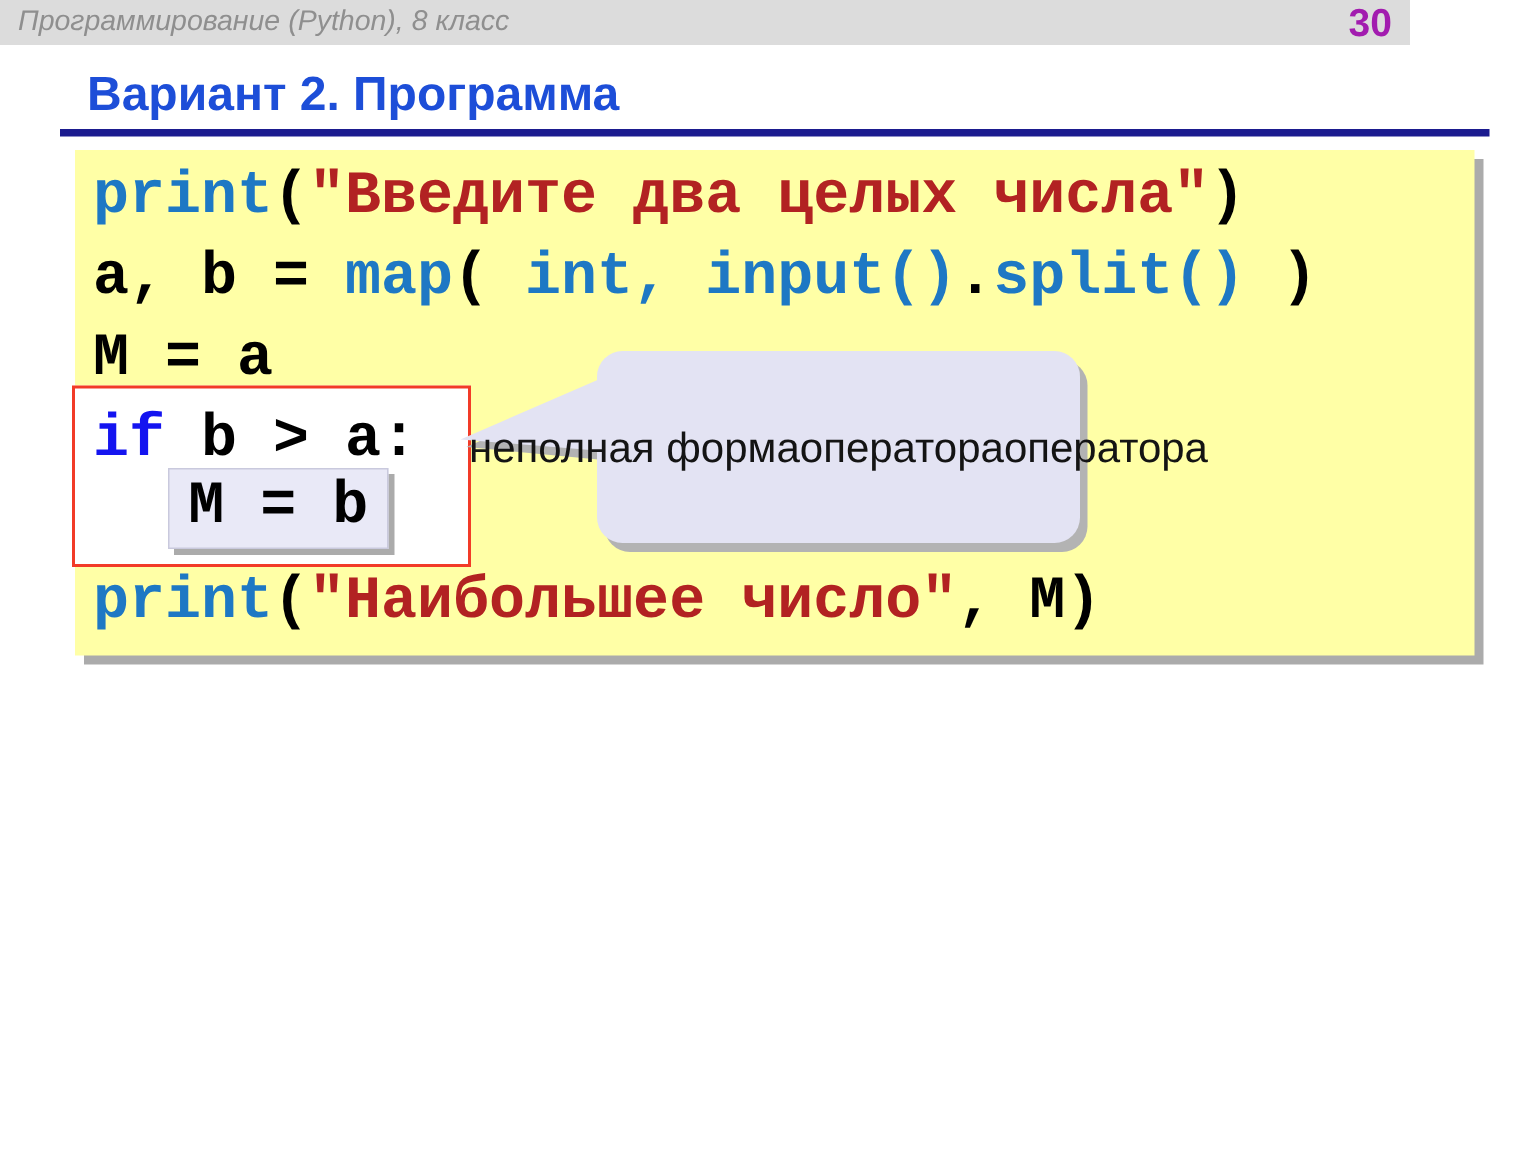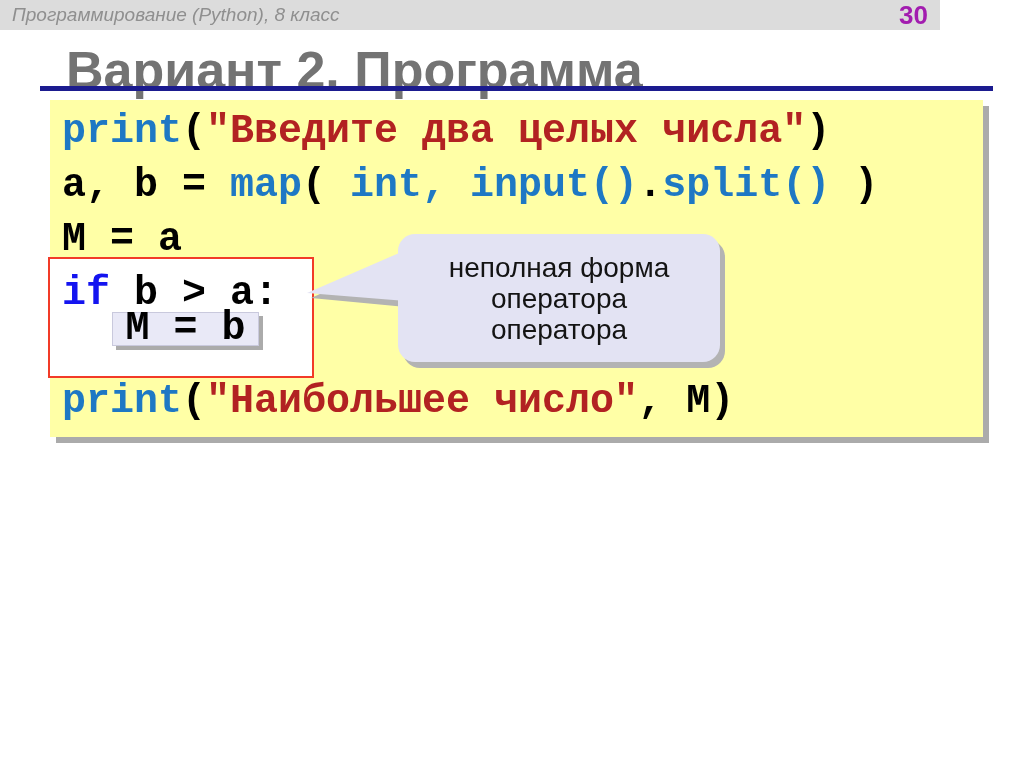--- a/index.html
+++ b/index.html
@@ -14,22 +14,22 @@
     box-sizing:border-box;padding:0 12px;
   }
   .topbar{top:0;height:30px;}
   .bottombar{top:738px;height:29px;}
   .bar-note{
     font-style:italic;font-size:19px;color:var(--muted-gray,#8f8f8f);white-space:nowrap;
   }
   .page-num{font-weight:bold;font-size:26px;color:#a21caf;font-style:normal;text-align:center;}
   
   .title{
-    position:absolute;left:58px;top:38px;margin:8px;
-    font-size:52px;line-height:48px;font-weight:bold;color:#737373;letter-spacing:0;
+    position:absolute;left:58px;top:38px;margin:0;
+    font-size:32px;line-height:48px;font-weight:bold;color:#1d4ed8;letter-spacing:0;
   }
   .title-rule{
     position:absolute;left:40px;top:86px;width:953px;height:5px;
     background:var(--underline-navy,#1b1b8f);
   }
   
   .codebox{
     position:absolute;left:50px;top:100px;width:933px;height:337px;
     background:var(--box-yellow,#ffffa6);
     box-shadow:6px 6px 0 #ababab;
@@ -45,35 +45,35 @@
     font-family:"Liberation Mono",monospace;font-weight:bold;
     font-size:40px;line-height:44px;color:#000;
   }
   .cl-1{top:110px;} .cl-2{top:164px;} .cl-3{top:218px;} .cl-4{top:272px;} .cl-6{top:380px;}
   .tok-plain{color:#000;}
   .tok-func{color:var(--func-blue,#1e78c4);}
   .tok-kw{color:var(--kw-blue,#1414f0);}
   .tok-str{color:var(--str-red,#b22222);}
   
   .innerbox{
-    position:absolute;left:112px;top:312px;width:147px;height:34px;
+    position:absolute;left:112px;top:312px;width:147px;height:54px;
     background:#e9e9f7;border:1px solid #c9c9dd;box-sizing:border-box;
     box-shadow:4px 4px 0 #ababab;
     display:flex;align-items:center;justify-content:center;
   }
   .innerbox .codeline-inner{
     font-family:"Liberation Mono",monospace;font-weight:bold;font-size:40px;
     color:#000;white-space:pre;line-height:40px;
   }
   
   .callout{
     position:absolute;left:398px;top:234px;width:322px;height:128px;
     background:var(--bubble-lavender,#e3e3f3);border-radius:17px;
     box-shadow:5px 6px 0 #b3b3b3;
-    display:flex;flex-direction:column;align-items:center;justify-content:center;
+    display:flex;flex-direction:row;align-items:center;justify-content:center;
   }
   .callout-line{
     font-size:28px;line-height:31px;color:#141414;text-align:center;white-space:nowrap;
   }
   .pointer-svg{position:absolute;left:300px;top:240px;width:110px;height:75px;}
 </style>
 </head>
 <body>
 
 <div class="slide">

